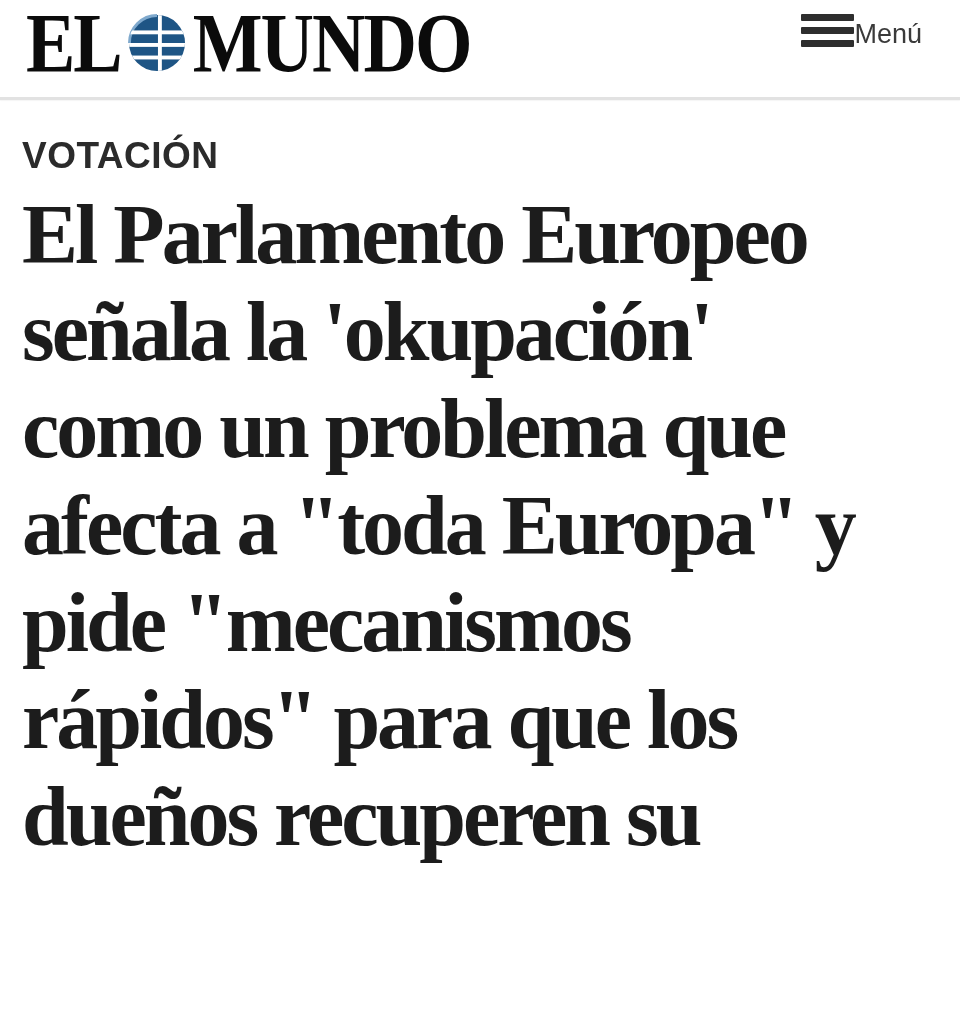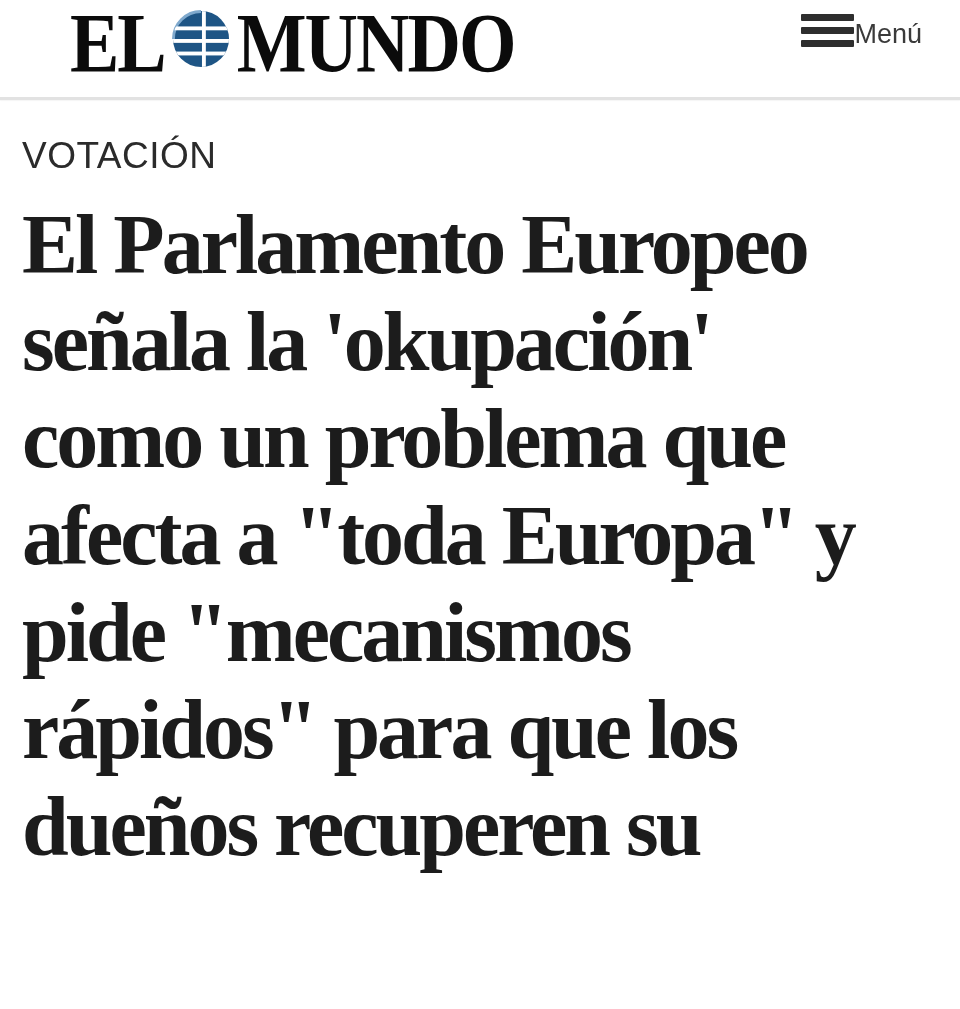--- a/index.html
+++ b/index.html
@@ -20,27 +20,26 @@
   .header{
     width:960px;
     padding:8px 38px 0 26px;
     display:flex;
     justify-content:space-between;
     align-items:flex-start;
     height:97px;
   }
   .logo{
     display:flex;
-    align-items:flex-start;
+    align-items:center;
     gap:5px;
     text-decoration:none;
     color:var(--logo-color);
     margin-top:2px;
     cursor:pointer;
-    margin-left:44px;
   }
   .logo-text{
     font-family:"Liberation Serif", serif;
     font-weight:700;
     font-size:74px;
     letter-spacing:-2px;
     line-height:66px;
     transform:scaleY(1.14);
     transform-origin:center;
     white-space:nowrap;
@@ -68,27 +67,27 @@
   .divider{
     width:960px;height:3px;background:var(--divider);
     box-shadow:0 1px 1px rgba(0,0,0,0.04);
   }
 
   
   .article{padding:0 24px 0 22px;}
   .kicker{
     margin-top:37px;
     font-size:37px;
-    font-weight:400;
+    font-weight:700;
     letter-spacing:0.5px;
     color:var(--kicker-color);
     line-height:1;
   }
   .headline{
-    margin-top:22px;
+    margin-top:12px;
     font-family:"Liberation Serif", serif;
     font-weight:700;
     font-size:84px;
     line-height:97px;
     letter-spacing:-3px;
     color:var(--headline-color);
   }
   .headline .hl{display:block;white-space:nowrap;}
 </style>
 </head>

